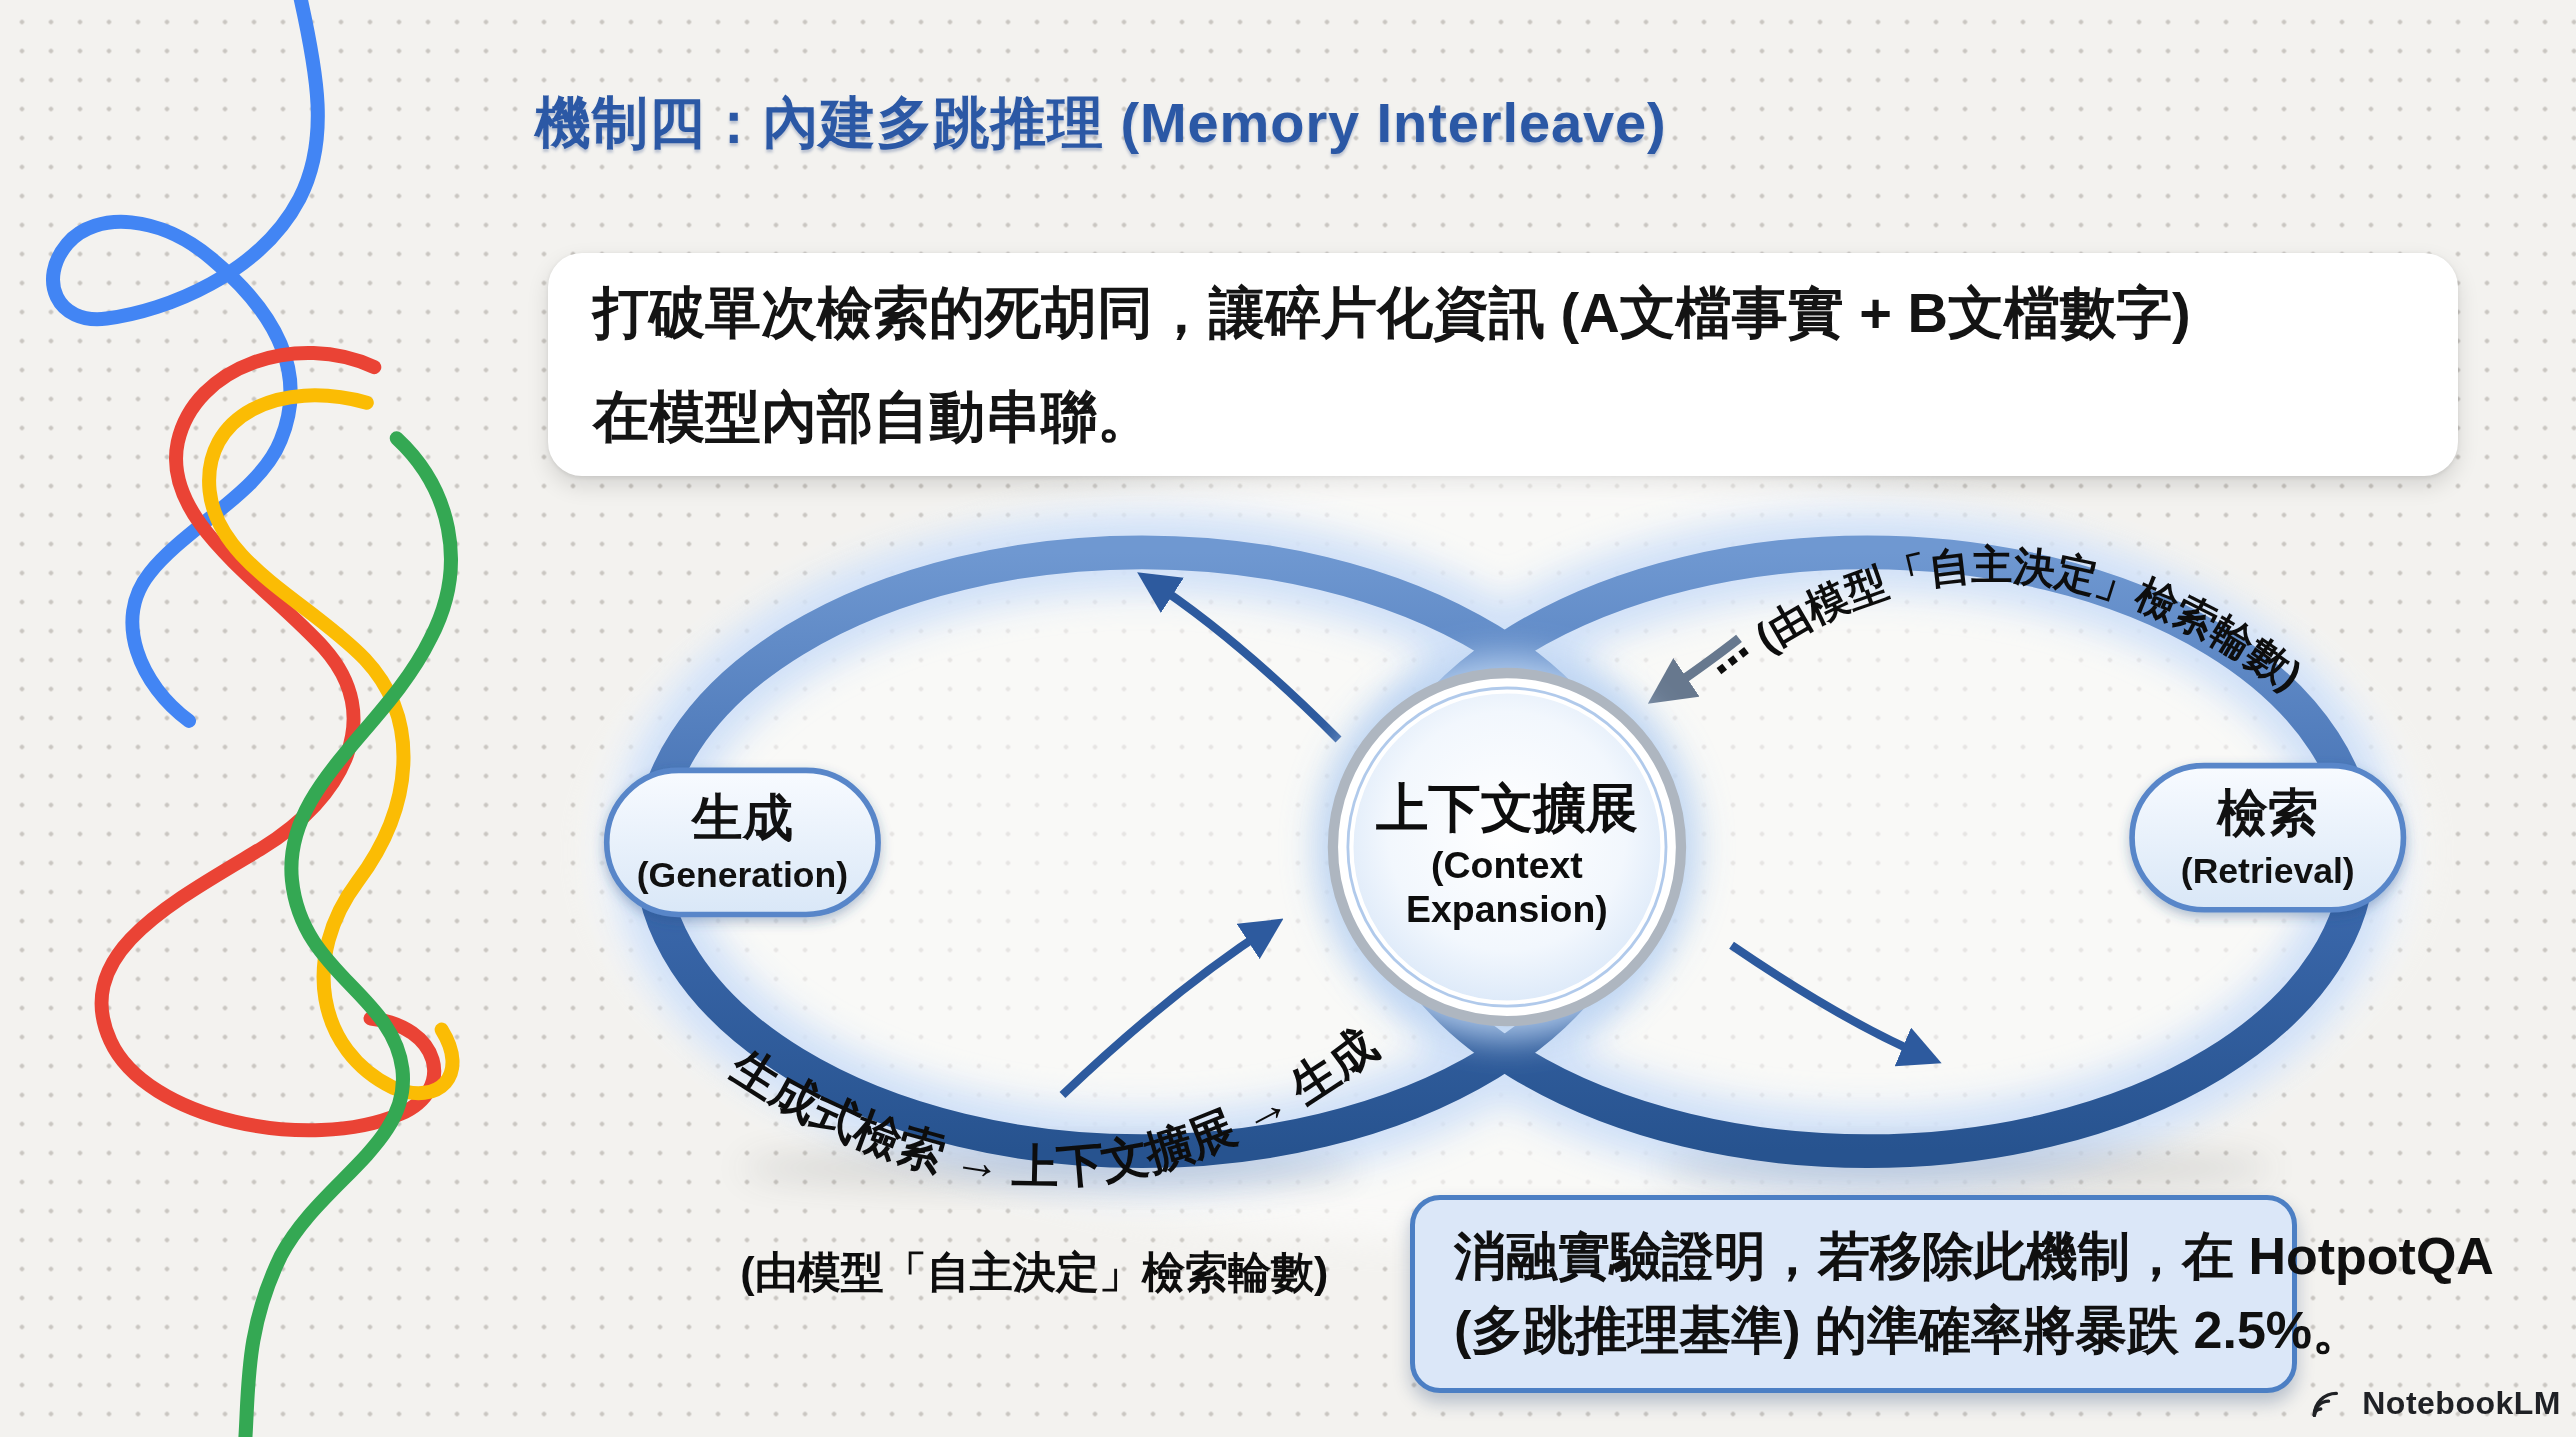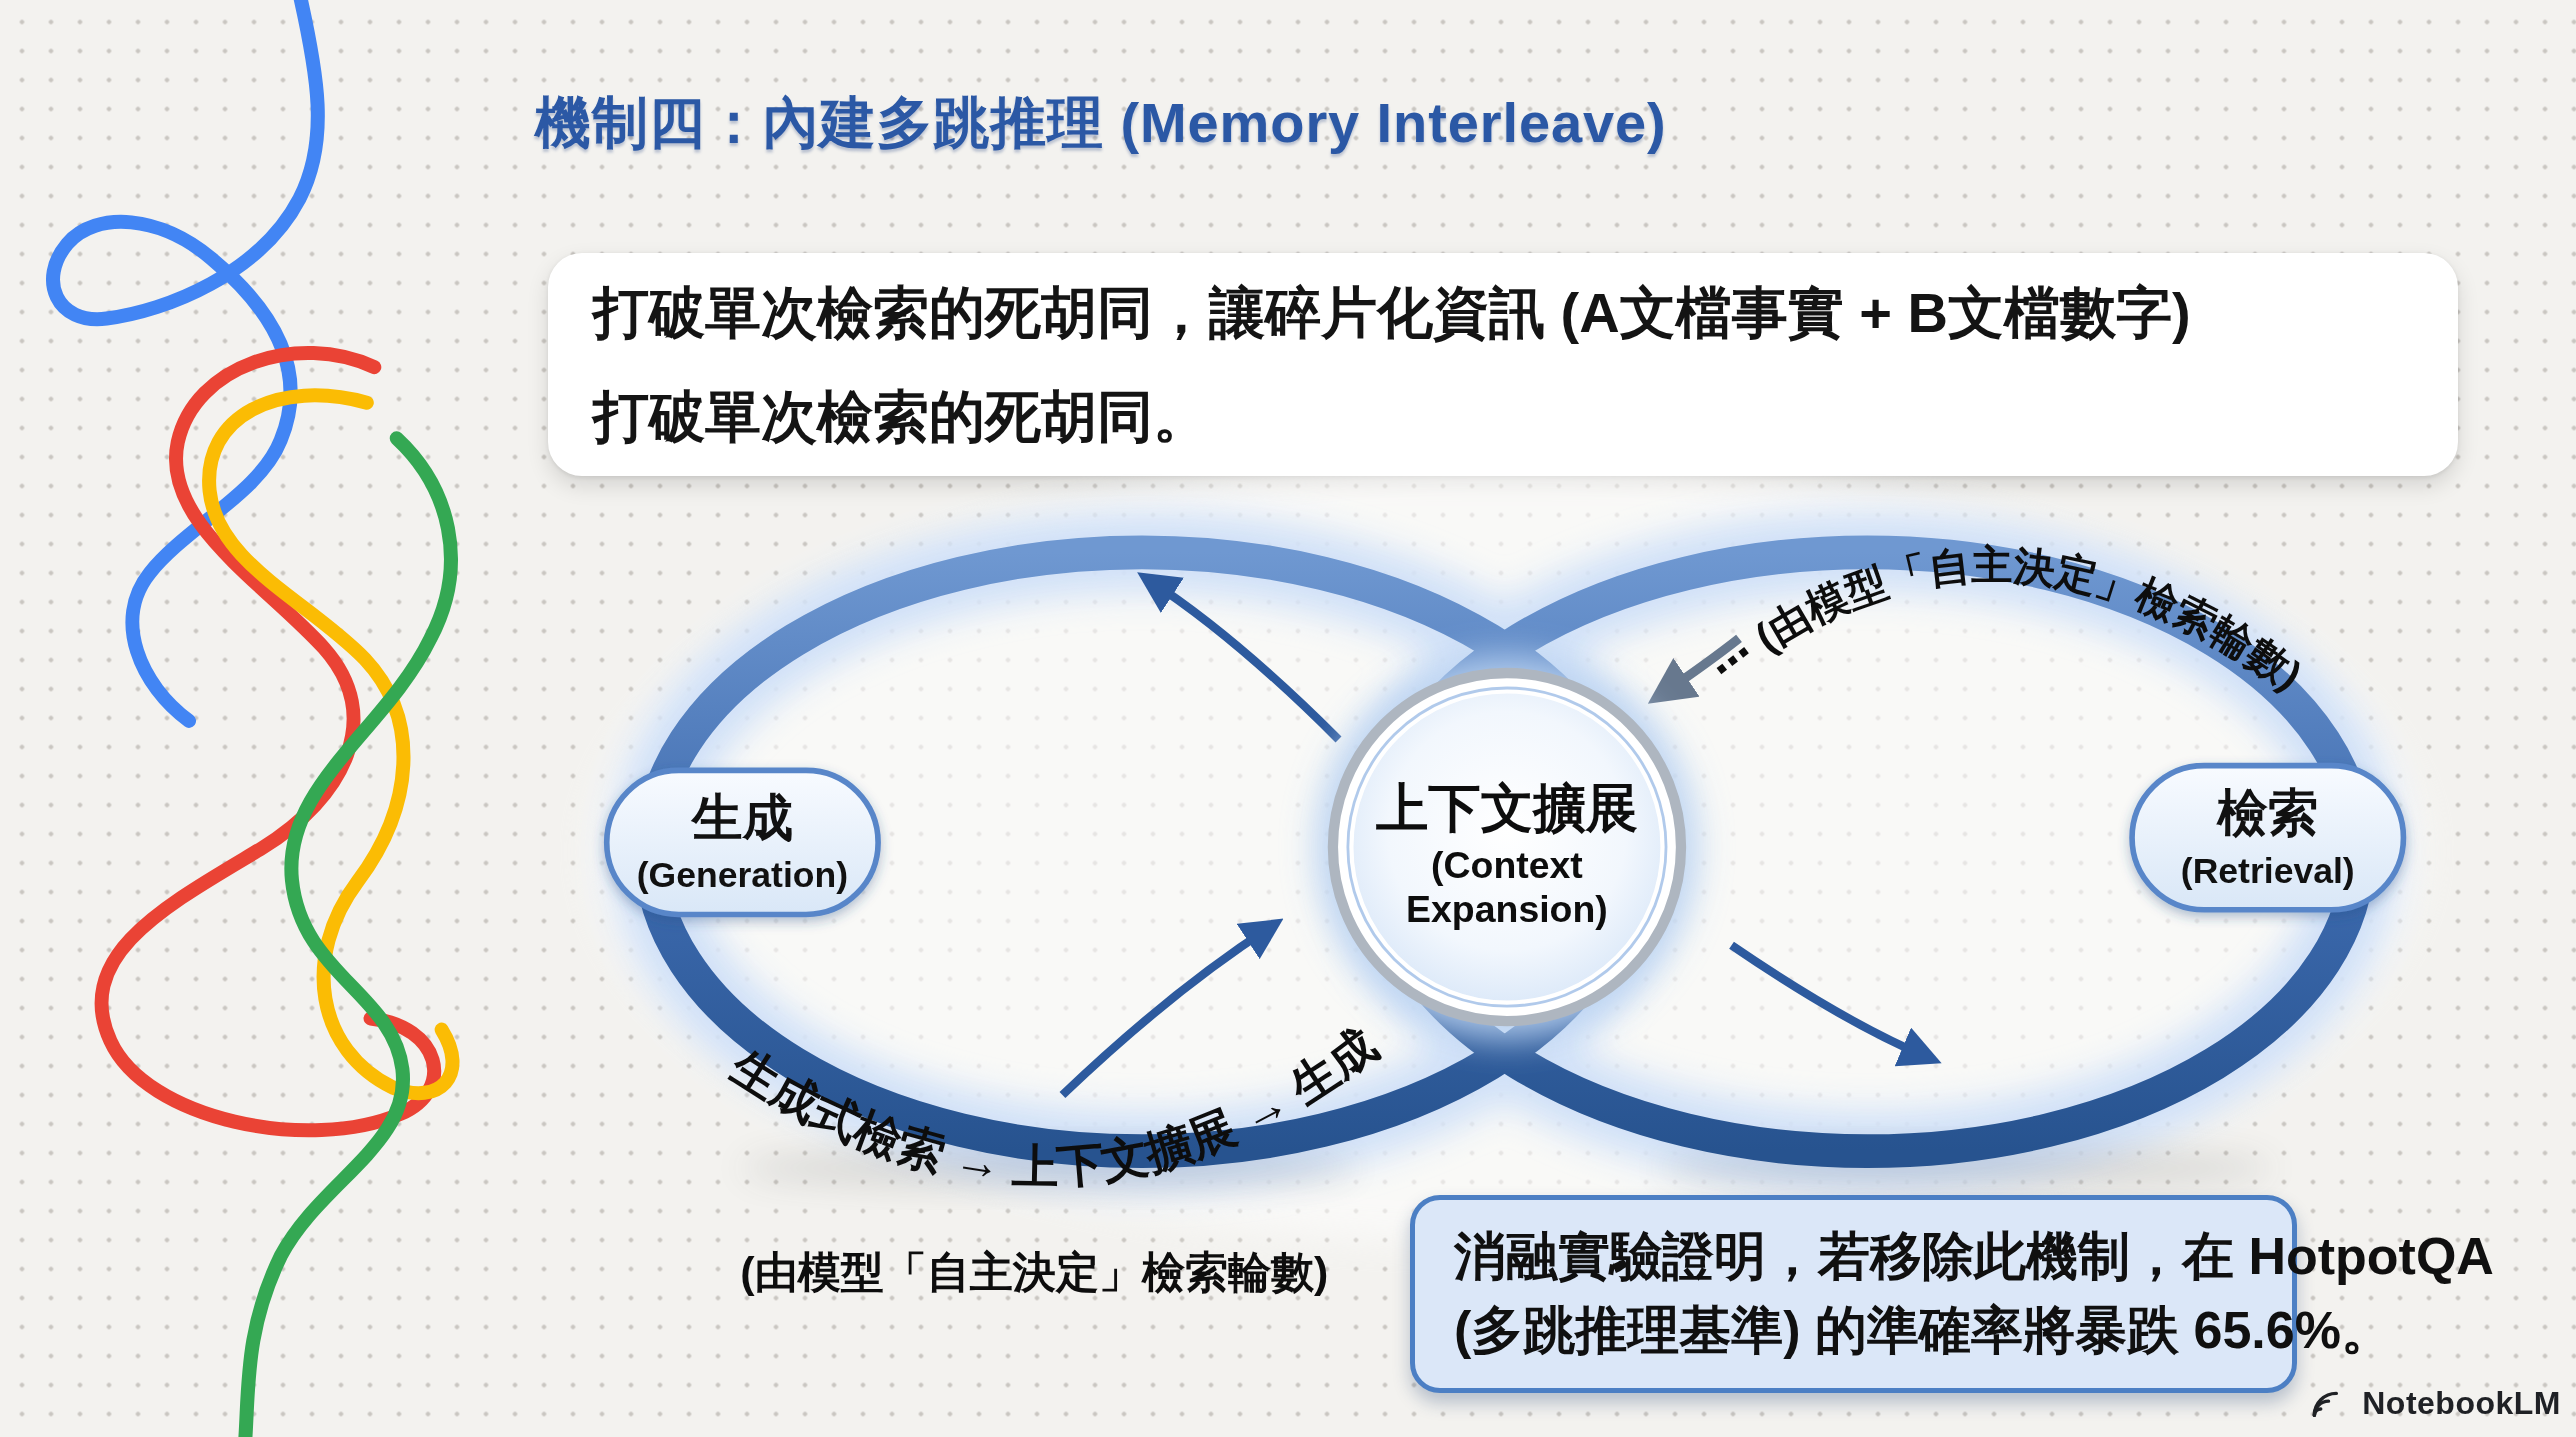--- a/index.html
+++ b/index.html
@@ -66,21 +66,21 @@
     <path stroke="#34A853" d="M 424 468 C 480 520, 502 602, 460 682 C 412 780, 302 840, 312 940
          C 322 1040, 420 1062, 430 1142 C 440 1222, 342 1262, 300 1342
          C 262 1420, 266 1482, 262 1540"></path>
   </g>
 </svg>
 
 <div class="page-title">機制四：內建多跳推理 (Memory Interleave)</div>
 
 <div class="intro-card">
   <div class="line">打破單次檢索的死胡同，讓碎片化資訊 (A文檔事實 + B文檔數字)</div>
-  <div class="line">打破單次檢索的死胡同。</div>
+  <div class="line">在模型內部自動串聯。</div>
 </div>
 
 <svg class="diagram-svg" viewBox="0 0 2192 950">
   <defs>
     <linearGradient id="loopGrad" x1="0" y1="0" x2="0" y2="1">
       <stop offset="0" stop-color="#6f98d1"></stop>
       <stop offset="0.55" stop-color="#3c69ad"></stop>
       <stop offset="1" stop-color="#27538f"></stop>
     </linearGradient>
     <radialGradient id="circGrad" cx="0.5" cy="0.45" r="0.75">
@@ -158,21 +158,21 @@
 
   <text font-size="50" font-weight="800" fill="#0d0d0d">
     <textPath href="#botTextPath" startOffset="50%" text-anchor="middle">生成式檢索 → 上下文擴展 → 生成</textPath>
   </text>
 
   <text x="545" y="905" text-anchor="middle" font-size="46" font-weight="800" fill="#0d0d0d">(由模型「自主決定」檢索輪數)</text>
 </svg>
 
 <div class="conclusion-card">
   <div class="line">消融實驗證明，若移除此機制，在 HotpotQA</div>
-  <div class="line">(多跳推理基準) 的準確率將暴跌 65.6%。</div>
+  <div class="line">(多跳推理基準) 的準確率將暴跌 2.5%。</div>
 </div>
 
 <div class="brand-footer">
   <svg width="34" height="34" viewBox="0 0 24 24">
     <g fill="none" stroke="#1f2125" stroke-width="2.4" stroke-linecap="round">
       <path d="M4.5 20 a15.5 15.5 0 0 1 15.5 -15.5"></path>
       <path d="M4.5 20 a10 10 0 0 1 10 -10"></path>
       <path d="M4.5 20 a4.5 4.5 0 0 1 4.5 -4.5"></path>
     </g>
   </svg>

